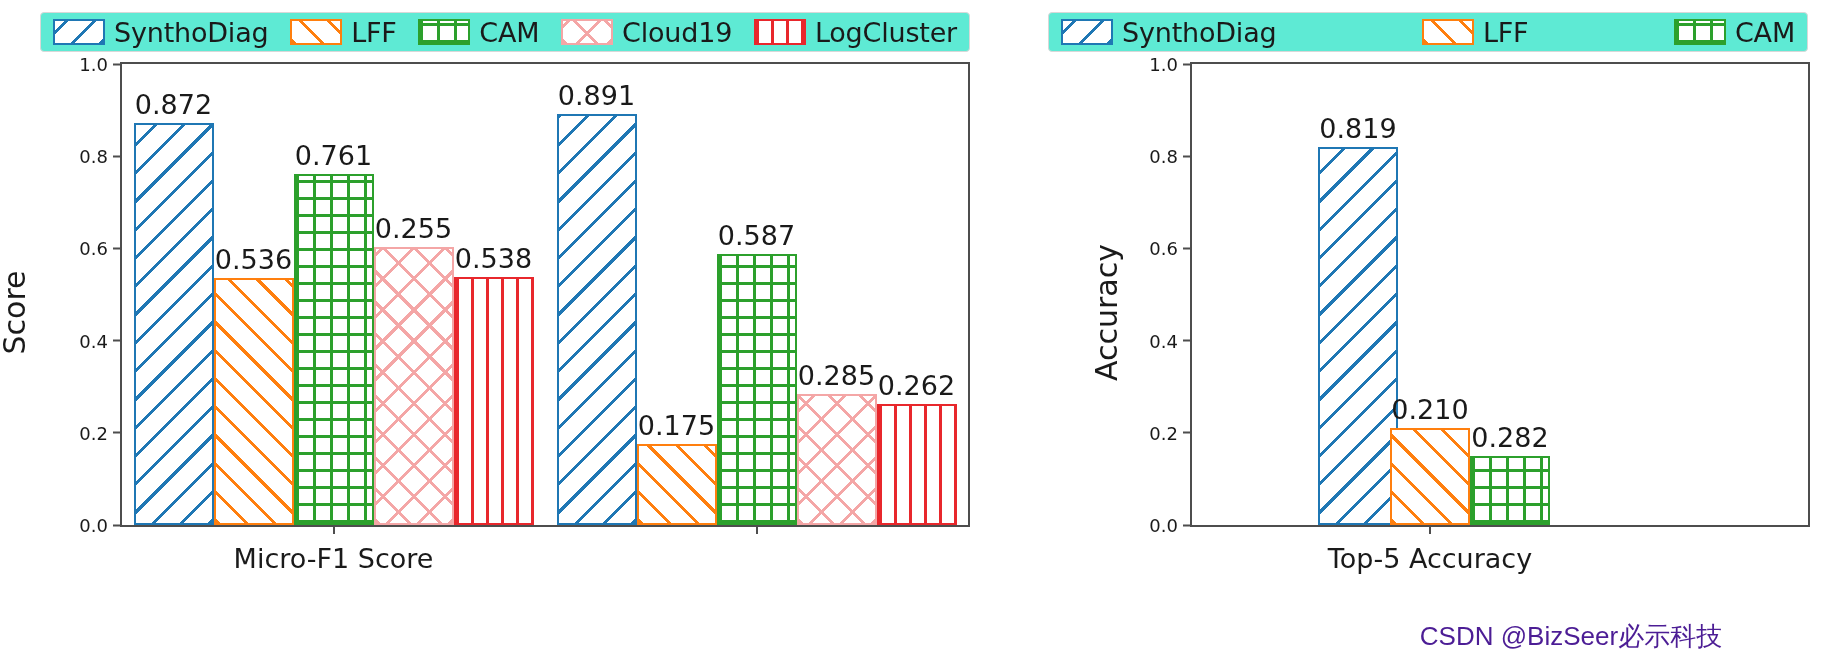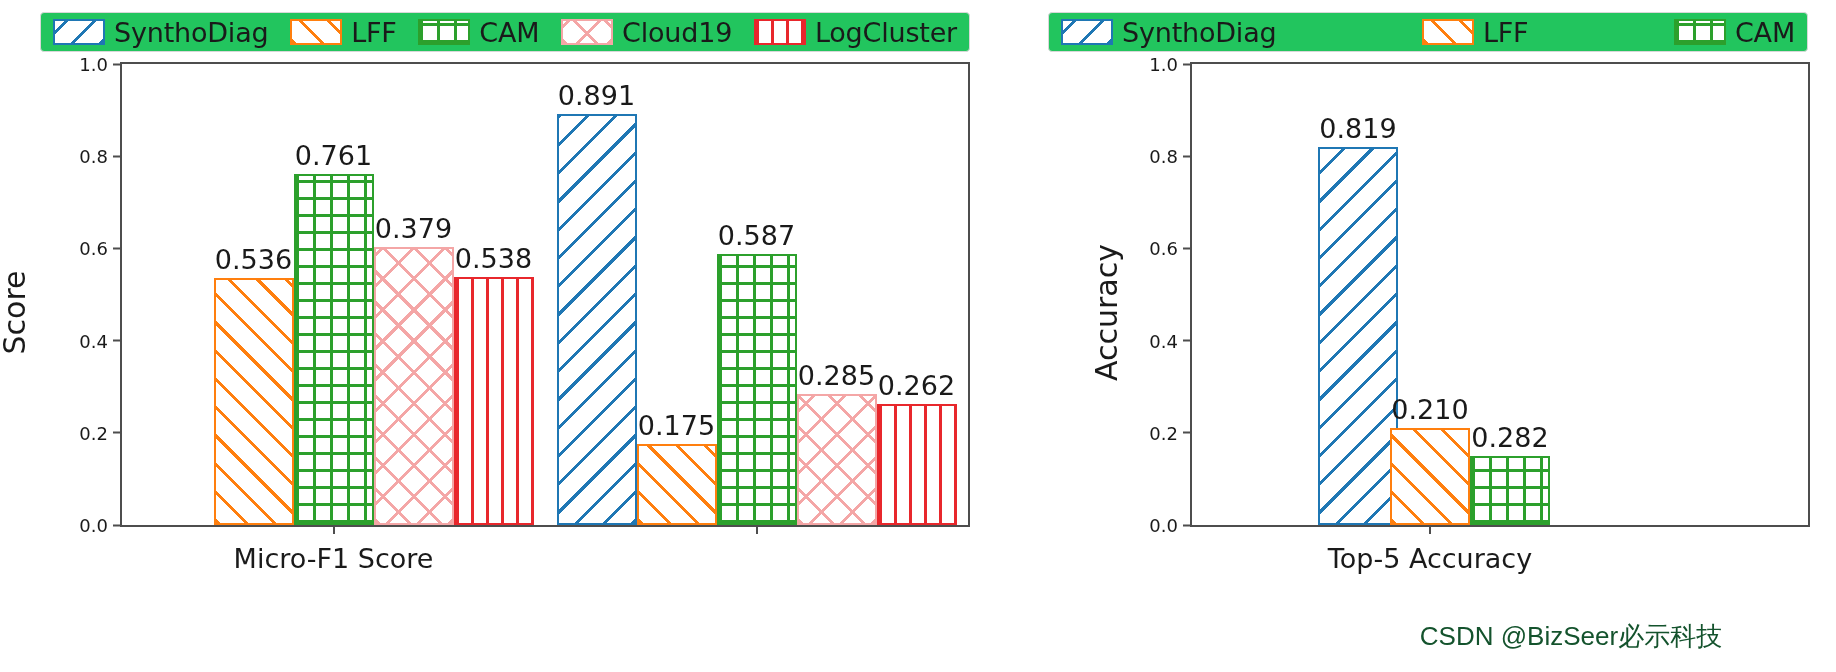--- a/index.html
+++ b/index.html
@@ -13,21 +13,21 @@
 
   .panel{position:absolute;top:0;height:672px;}
   #panel-left{left:0;width:1000px;}
   #panel-right{left:1000px;width:836px;}
 
   
   .legend{
     position:absolute;
     border:1px solid #d8d8d8;
     border-radius:4px;
-    background:#22c55e;
+    background:#5eead4;
     display:flex;align-items:center;
     box-sizing:border-box;
     padding:0 12px;
     height:40px;
   }
   .legend-item{display:flex;align-items:center;}
   .legend-swatch{
     width:52px;height:26px;
     box-sizing:border-box;
     border:2px solid #000;
@@ -129,21 +129,21 @@
       repeating-linear-gradient(-45deg, currentColor 0px, currentColor 3px, transparent 3px, transparent 22px);
   }
   .h-vert{ 
     background-image:repeating-linear-gradient(90deg,
       currentColor 0px, currentColor 3px, transparent 3px, transparent 15px);
   }
 
   .watermark{
     position:absolute;
     font-size:26px;
-    color:#14532d;
+    color:#4c1d95;
     white-space:nowrap;
     font-family:"Liberation Sans", sans-serif;
   }
 </style>
 </head>
 <body>
 
 <div id="root">
 
   <div class="panel" id="panel-left">
@@ -169,28 +169,31 @@
           <span class="legend-label">LogCluster</span>
         </div>
       </div>
     <div class="plot" id="plot-left" style="left: 120px; top: 62px; width: 850px; height: 465px;">
         <div class="ytick" style="top: 461px;">0.0</div>
         <div class="ytick" style="top: 368.8px;">0.2</div>
         <div class="ytick" style="top: 276.6px;">0.4</div>
         <div class="ytick" style="top: 184.4px;">0.6</div>
         <div class="ytick" style="top: 92.2px;">0.8</div>
         <div class="ytick" style="top: 0px;">1.0</div>
+        <div class="bar h-bslash" style="left: 11.5px; width: 80px; height: 401.992px; border-color: rgb(31, 119, 180); color: rgb(31, 119, 180);">
+          <span class="bar-value">0.872</span>
+        </div>
         <div class="bar h-fslash" style="left: 91.5px; width: 80px; height: 247.096px; border-color: rgb(255, 127, 14); color: rgb(255, 127, 14);">
           <span class="bar-value">0.536</span>
         </div>
         <div class="bar h-grid" style="left: 171.5px; width: 80px; height: 350.821px; border-color: rgb(44, 160, 44); color: rgb(44, 160, 44);">
           <span class="bar-value">0.761</span>
         </div>
         <div class="bar h-cross" style="left: 251.5px; width: 80px; height: 277.522px; border-color: rgb(244, 166, 166); color: rgb(244, 166, 166);">
-          <span class="bar-value">0.379</span>
+          <span class="bar-value">0.255</span>
         </div>
         <div class="bar h-vert" style="left: 331.5px; width: 80px; height: 248.018px; border-color: rgb(232, 39, 44); color: rgb(232, 39, 44);">
           <span class="bar-value">0.538</span>
         </div>
         <div class="xtick-mark" style="left: 211.5px;"></div>
         <div class="xtick-label" style="left: 211.5px;">Micro-F1 Score</div>
         <div class="bar h-bslash" style="left: 434.5px; width: 80px; height: 410.751px; border-color: rgb(31, 119, 180); color: rgb(31, 119, 180);">
           <span class="bar-value">0.891</span>
         </div>
         <div class="bar h-fslash" style="left: 514.5px; width: 80px; height: 80.675px; border-color: rgb(255, 127, 14); color: rgb(255, 127, 14);">

